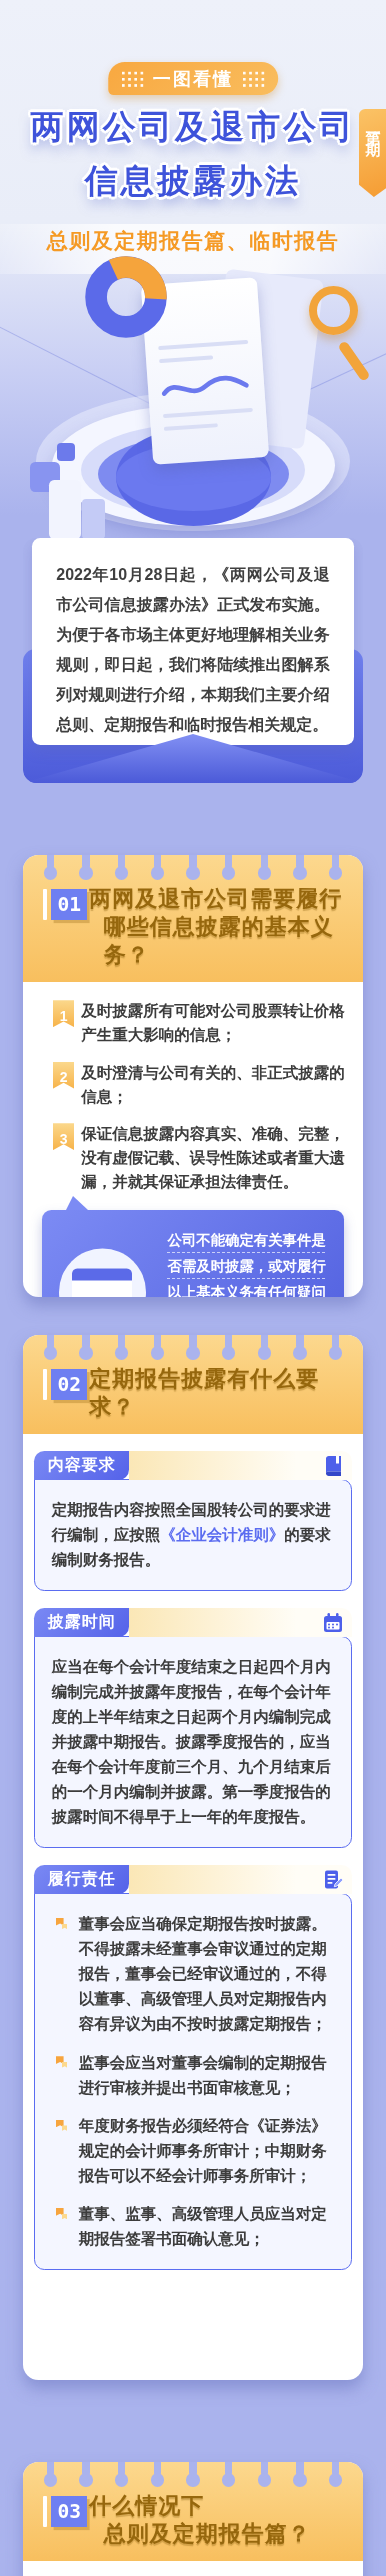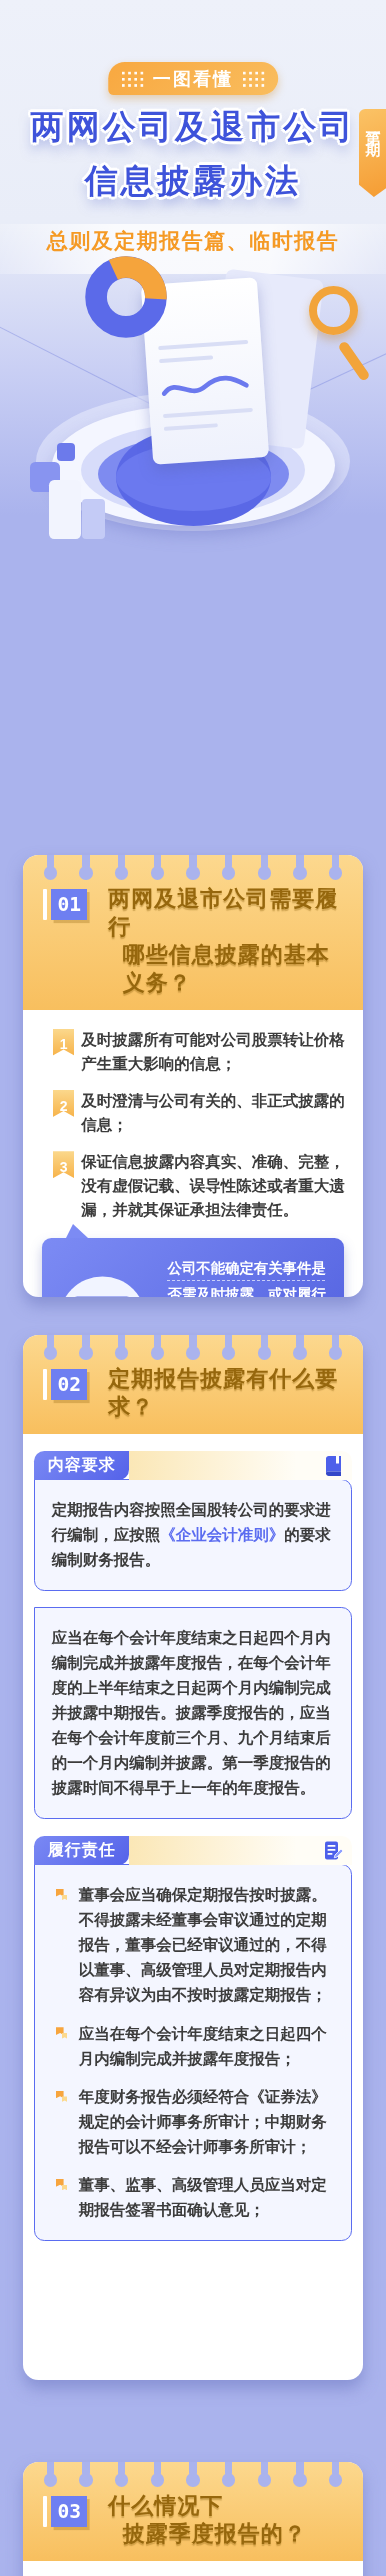--- a/index.html
+++ b/index.html
@@ -81,21 +81,21 @@
              background:linear-gradient(180deg,#8290f3,#4b5ad8); clip-path:polygon(0 100%,50% 0,100% 100%); }
   
   .card{ position:absolute; left:23px; width:340px; background:#fff; border-radius:15.5px; overflow:hidden;
          box-shadow:0 8.2px 14.4px rgba(105,115,190,.5); }
   .card-head{ position:relative; background:linear-gradient(180deg,#fcd88e,#f8bf5e); padding:30px 17.5px 12.4px 19.6px; }
   .holes{ position:absolute; top:0; left:20.6px; right:20.6px; display:flex; justify-content:space-between; }
   .hole{ position:relative; width:13.4px; height:25px; }
   .hole::before{ content:""; position:absolute; top:0; left:3.1px; width:7.2px; height:14.4px;
                  background:#aab3ed; border-radius:0 0 3.6px 3.6px; }
   .hole::after{ content:""; position:absolute; top:11.3px; left:0; width:13.4px; height:13.4px; border-radius:50%; background:#aab3ed; }
-  .sec-head{ display:flex; align-items:flex-start; gap:21px; }
+  .sec-head{ display:flex; align-items:flex-start; gap:2px; }
   .num-badge{ display:flex; margin-top:4.1px; }
   .num-badge .bar{ width:4.6px; background:#fff; border-radius:1px; margin-right:4.1px; }
   .num-badge .num{ background:#6e7ff1; color:#fff; font-family:"DejaVu Sans Mono",monospace; font-weight:700;
                    font-size:19.6px; line-height:1; padding:5.7px 6.2px; box-shadow:2.6px 3.1px 0 rgba(146,98,14,.3); }
   .sec-title{ color:#96670d; font-size:22px; font-weight:900; line-height:1.28; letter-spacing:1px;
               text-shadow:0 1.5px 1px rgba(138,94,12,.35); }
   .sec-title .ind{ padding-left:14.4px; display:block; }
   .card-body{ padding:17.5px 11.3px 18.5px; }
   
   .nlist .item{ position:relative; padding-left:47px; margin-bottom:13.4px;
@@ -180,20 +180,27 @@
       <circle cx="95" cy="95" r="58" fill="none" stroke="#5b6ae9" stroke-width="42"></circle>
       <circle cx="95" cy="95" r="58" fill="none" stroke="#f5a43c" stroke-width="42" stroke-dasharray="120 245" transform="rotate(-115 95 95)"></circle>
     </svg>
     <span class="mag"></span>
     <span class="cube1"></span>
     <span class="cube2"></span>
     <span class="col1"></span>
     <span class="col2"></span>
   </div>
 
+  <div class="intro">
+    <div class="env-back"></div>
+    <div class="env-paper">
+      <p>2022年10月28日起，《两网公司及退市公司信息披露办法》正式发布实施。为便于各市场主体更好地理解相关业务规则，即日起，我们将陆续推出图解系列对规则进行介绍，本期我们主要介绍总则、定期报告和临时报告相关规定。</p>
+    </div>
+    <div class="env-flap"></div>
+  </div>
 
   <div class="card card-s1">
     <div class="card-head">
       <div class="holes">
         <span class="hole"></span>
           <span class="hole"></span>
           <span class="hole"></span>
           <span class="hole"></span>
           <span class="hole"></span>
           <span class="hole"></span>
@@ -273,39 +280,55 @@
               <rect x="30" y="4" width="6" height="15" fill="#fff"></rect>
             </svg>
           </div>
         </div>
         <div class="subbody">
           <span>定期报告内容按照全国股转公司的要求进行编制，应按照</span><span class="hl">《企业会计准则》</span><span>的要求编制财务报告。</span>
         </div>
       </div>
 
       <div class="subcard">
+        <div class="subtab-row">
+          <div class="subtab">披露时间</div>
+          <div class="subband">
+            <svg class="mini-icon" viewBox="0 0 48 48">
+              <rect x="6" y="10" width="36" height="32" rx="5" fill="#4d60ea"></rect>
+              <rect x="13" y="4" width="5" height="10" rx="2.5" fill="#4d60ea"></rect>
+              <rect x="30" y="4" width="5" height="10" rx="2.5" fill="#4d60ea"></rect>
+              <rect x="11" y="22" width="26" height="15" rx="2" fill="#fff"></rect>
+              <circle cx="16" cy="27" r="2" fill="#4d60ea"></circle>
+                <circle cx="24" cy="27" r="2" fill="#4d60ea"></circle>
+              <circle cx="32" cy="27" r="2" fill="#4d60ea"></circle>
+                <circle cx="16" cy="33" r="2" fill="#4d60ea"></circle>
+              <circle cx="24" cy="33" r="2" fill="#4d60ea"></circle>
+            </svg>
+          </div>
+        </div>
         <div class="subbody">应当在每个会计年度结束之日起四个月内编制完成并披露年度报告，在每个会计年度的上半年结束之日起两个月内编制完成并披露中期报告。披露季度报告的，应当在每个会计年度前三个月、九个月结束后的一个月内编制并披露。第一季度报告的披露时间不得早于上一年的年度报告。</div>
       </div>
 
       <div class="subcard">
         <div class="subtab-row">
           <div class="subtab">履行责任</div>
           <div class="subband">
             <svg class="mini-icon" viewBox="0 0 48 48">
               <rect x="8" y="5" width="26" height="36" rx="4" fill="#4d60ea"></rect>
               <rect x="13" y="12" width="16" height="3.5" rx="1.7" fill="#fff"></rect>
               <rect x="13" y="20" width="16" height="3.5" rx="1.7" fill="#fff"></rect>
               <rect x="13" y="28" width="10" height="3.5" rx="1.7" fill="#fff"></rect>
               <path d="M28 32 40 20l4 4-12 12-5.5 1.5z" fill="#8fa0ff" stroke="#fff" stroke-width="1.6"></path>
             </svg>
           </div>
         </div>
         <div class="subbody blist">
           <div class="bitem">董事会应当确保定期报告按时披露。不得披露未经董事会审议通过的定期报告，董事会已经审议通过的，不得以董事、高级管理人员对定期报告内容有异议为由不按时披露定期报告；</div>
-          <div class="bitem">应当在每个会计年度结束之日起四个月内编制完成并披露年度报告；</div>
+          <div class="bitem">监事会应当对董事会编制的定期报告进行审核并提出书面审核意见；</div>
           <div class="bitem">年度财务报告必须经符合《证券法》规定的会计师事务所审计；中期财务报告可以不经会计师事务所审计；</div>
           <div class="bitem">董事、监事、高级管理人员应当对定期报告签署书面确认意见；</div>
         </div>
       </div>
 
     </div>
   </div>
 
   <div class="card card-s3">
     <div class="card-head">
@@ -320,21 +343,21 @@
           <span class="hole"></span>
           <span class="hole"></span>
       </div>
       <div class="sec-head">
         <div class="num-badge">
           <span class="bar"></span>
           <span class="num">03</span>
         </div>
         <div class="sec-title">
           <span>什么情况下</span>
-          <span class="ind">披露季度报告的？</span>
+          <span class="ind">总则及定期报告篇？</span>
         </div>
       </div>
     </div>
     <div class="card-body nlist">
       
       
       
       
       
     </div>

